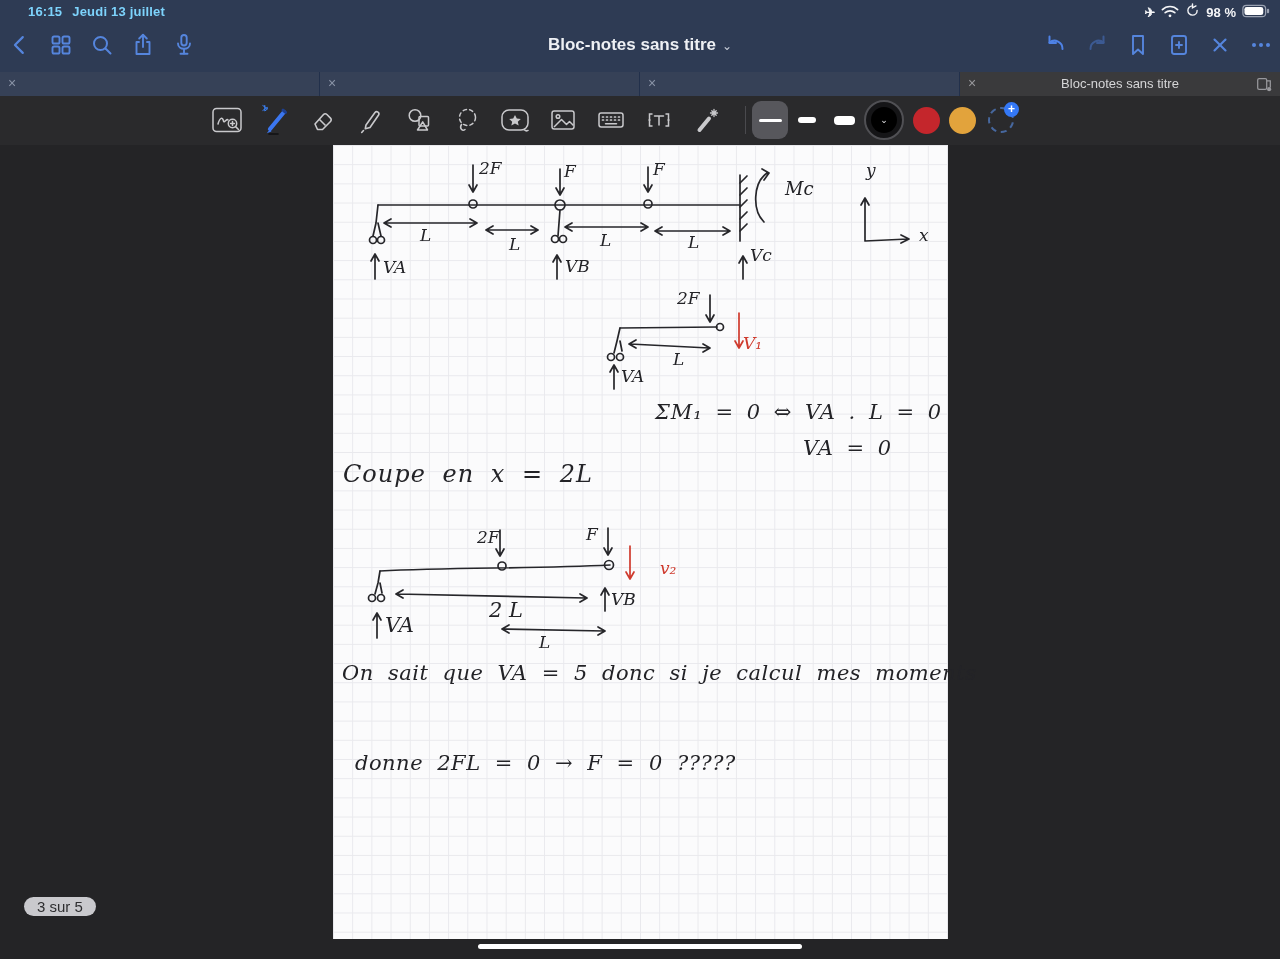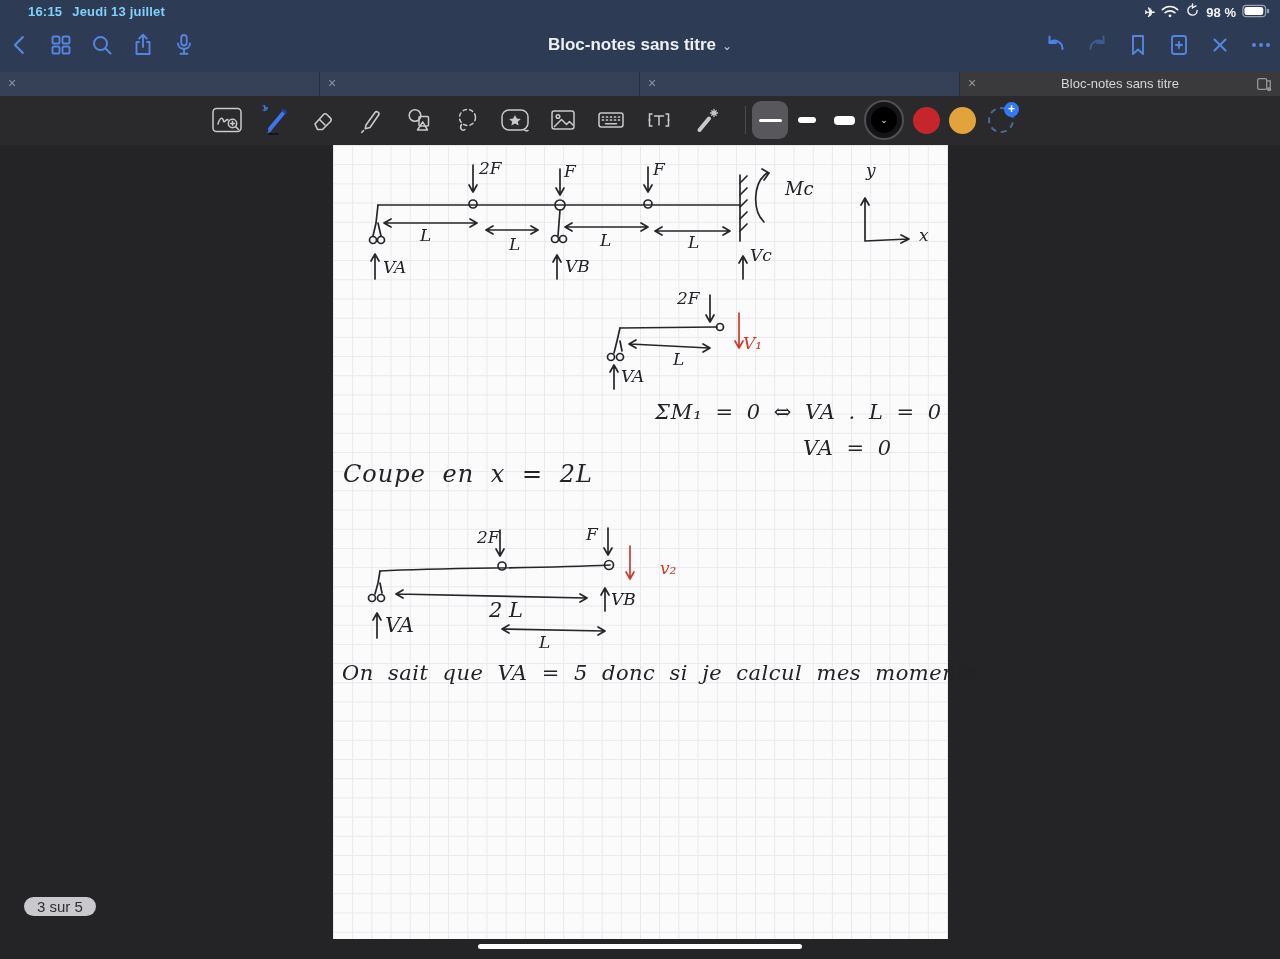--- a/index.html
+++ b/index.html
@@ -425,19 +425,20 @@
       <span class="hw big" style="left:10px; top:315px;">Coupe  en  x = 2L</span>
       <span class="hw" style="left:144px; top:382px;">2F</span>
       <span class="hw" style="left:253px; top:379px;">F</span>
       <span class="hw red" style="left:303px; top:413px;margin-left:24px;">v₂</span>
       <span class="hw" style="left:278px; top:444px;">VB</span>
       <span class="hw" style="left:156px; top:453px; font-size:21px;">2 L</span>
       <span class="hw" style="left:52px; top:468px; font-size:21px;">VA</span>
       <span class="hw" style="left:206px; top:487px;">L</span>
 
       <span class="hw line" style="left:9px;  top:516px;">On sait que  VA = 5   donc  si  je calcul  mes  moments</span>
+      <span class="hw line" style="left:22px; top:606px;">donne    2FL = 0   →   F = 0  ?????</span>
     </div>
   </div>
 
   <div class="pageindicator">3 sur 5</div>
   <div class="homebar"></div>
 
 </div>
 
 </body></html>

